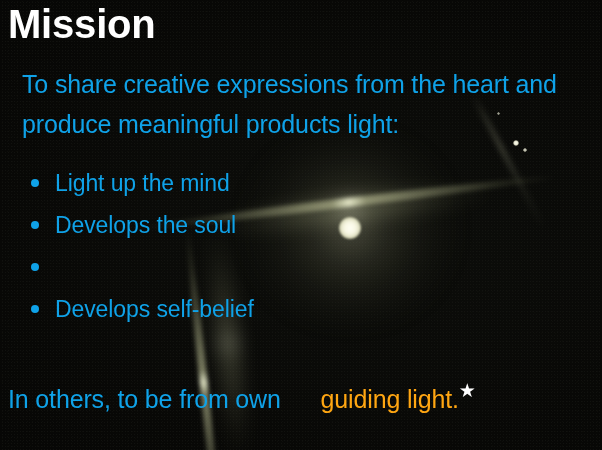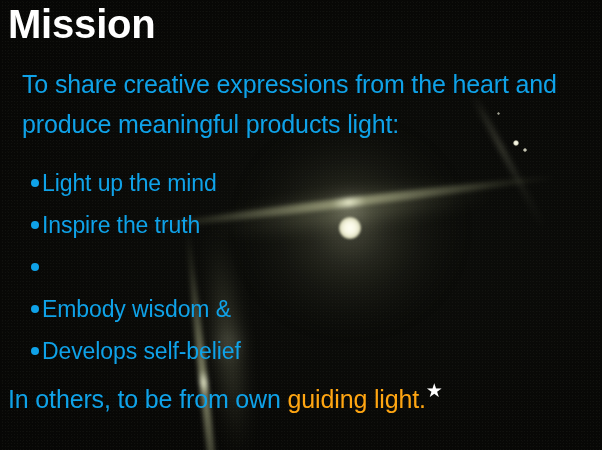--- a/index.html
+++ b/index.html
@@ -166,21 +166,21 @@
     position: absolute;
     left: 0;
     top: 162px;
     margin: 0;
     padding: 0;
     list-style: none;
   }
   .bullets li {
     position: relative;
     height: 42px;
-    padding-left: 42px;
+    padding-left: 55px;
     font-size: 23px;
     color: #0fa2e8;
     line-height: 42px;
     letter-spacing: -.1px;
     white-space: nowrap;
   }
   .bullets li .bullet-dot {
     position: absolute;
     left: 31px;
     top: 17px;
@@ -195,20 +195,21 @@
     left: 8px;
     top: 383px;
     font-size: 25px;
     color: #0fa2e8;
     letter-spacing: -.15px;
     line-height: 32px;
     white-space: nowrap;
   }
   .closing .highlight {
     color: #ffa612;
+    margin-left: 33px;
   }
   .closing .star-glyph {
     color: #ffffff;
     font-size: 19px;
     vertical-align: super;
     line-height: 0;
     margin-left: 0px;
     position: relative;
     top: -2px;
   }
@@ -244,28 +245,24 @@
       <span class="l2">produce meaningful products light:</span>
     </div>
 
     <ul class="bullets">
       <li>
         <span class="bullet-dot"></span>
         <span>Light up the mind</span>
       </li>
       <li>
         <span class="bullet-dot"></span>
-        <span>Inspire the truth</span>
-      </li>
-      <li>
-        <span class="bullet-dot"></span>
-      </li>
-      <li>
-        <span class="bullet-dot"></span>
-        <span>Embody wisdom &amp;</span>
+        <span>Develops the soul</span>
+      </li>
+      <li>
+        <span class="bullet-dot"></span>
       </li>
       <li>
         <span class="bullet-dot"></span>
         <span>Develops self-belief</span>
       </li>
     </ul>
 
     <div class="closing">
       <span>In others, to be from own </span><span class="highlight">guiding light.</span><span class="star-glyph">★</span>
     </div>

